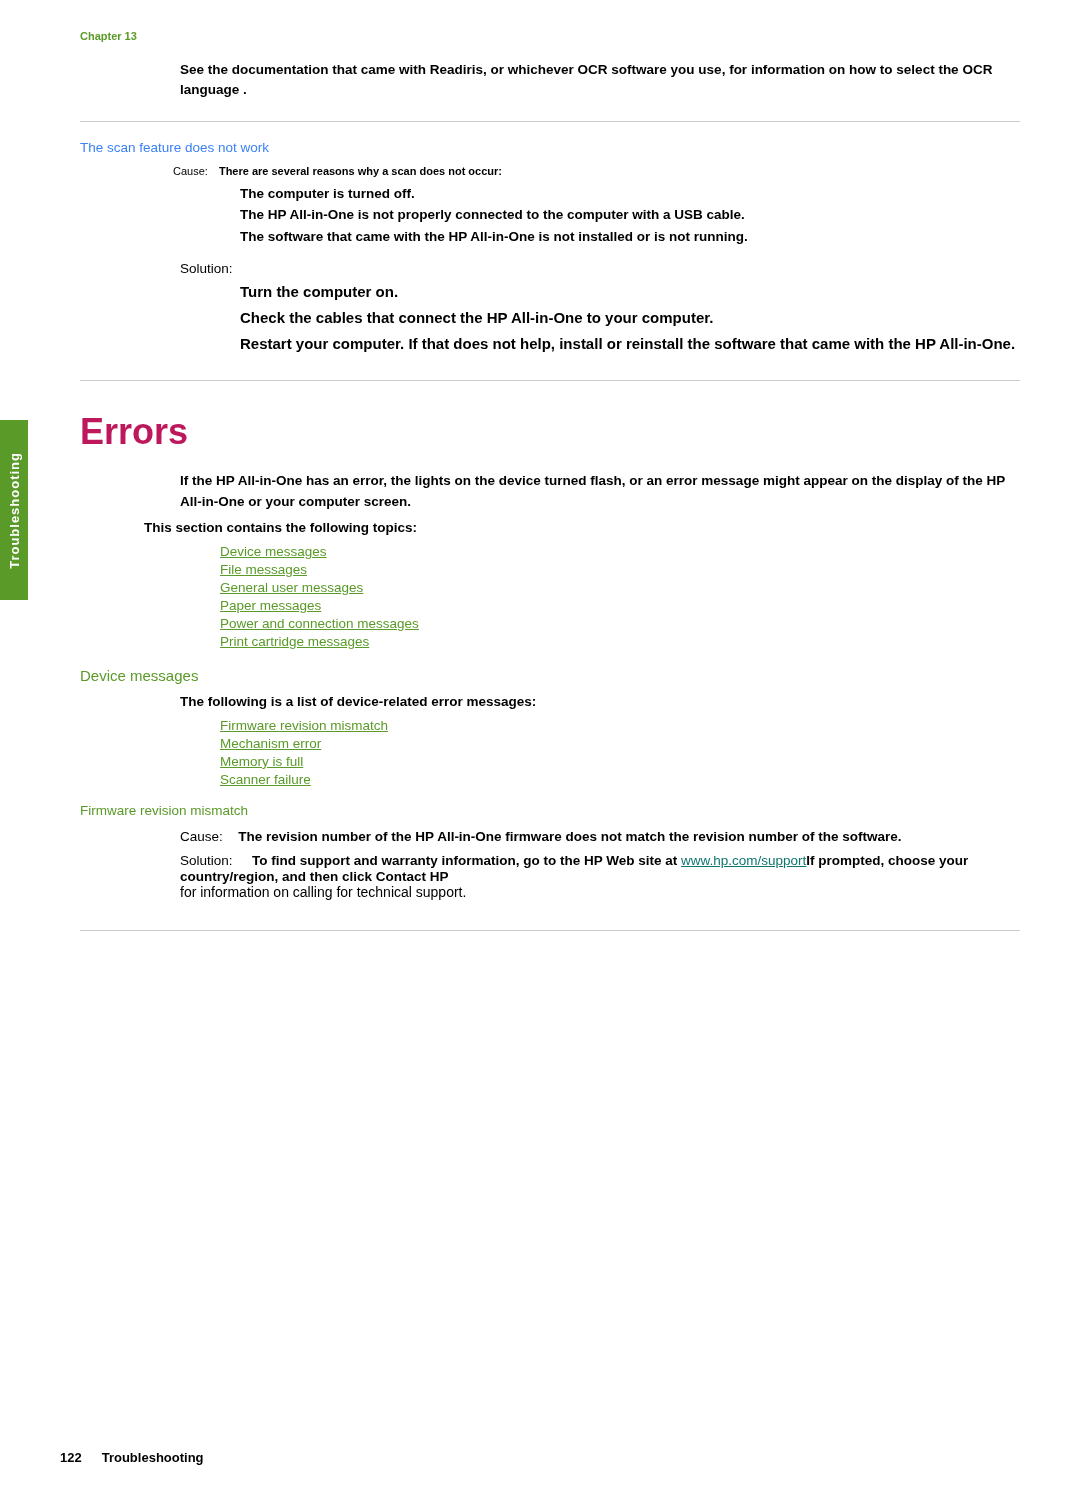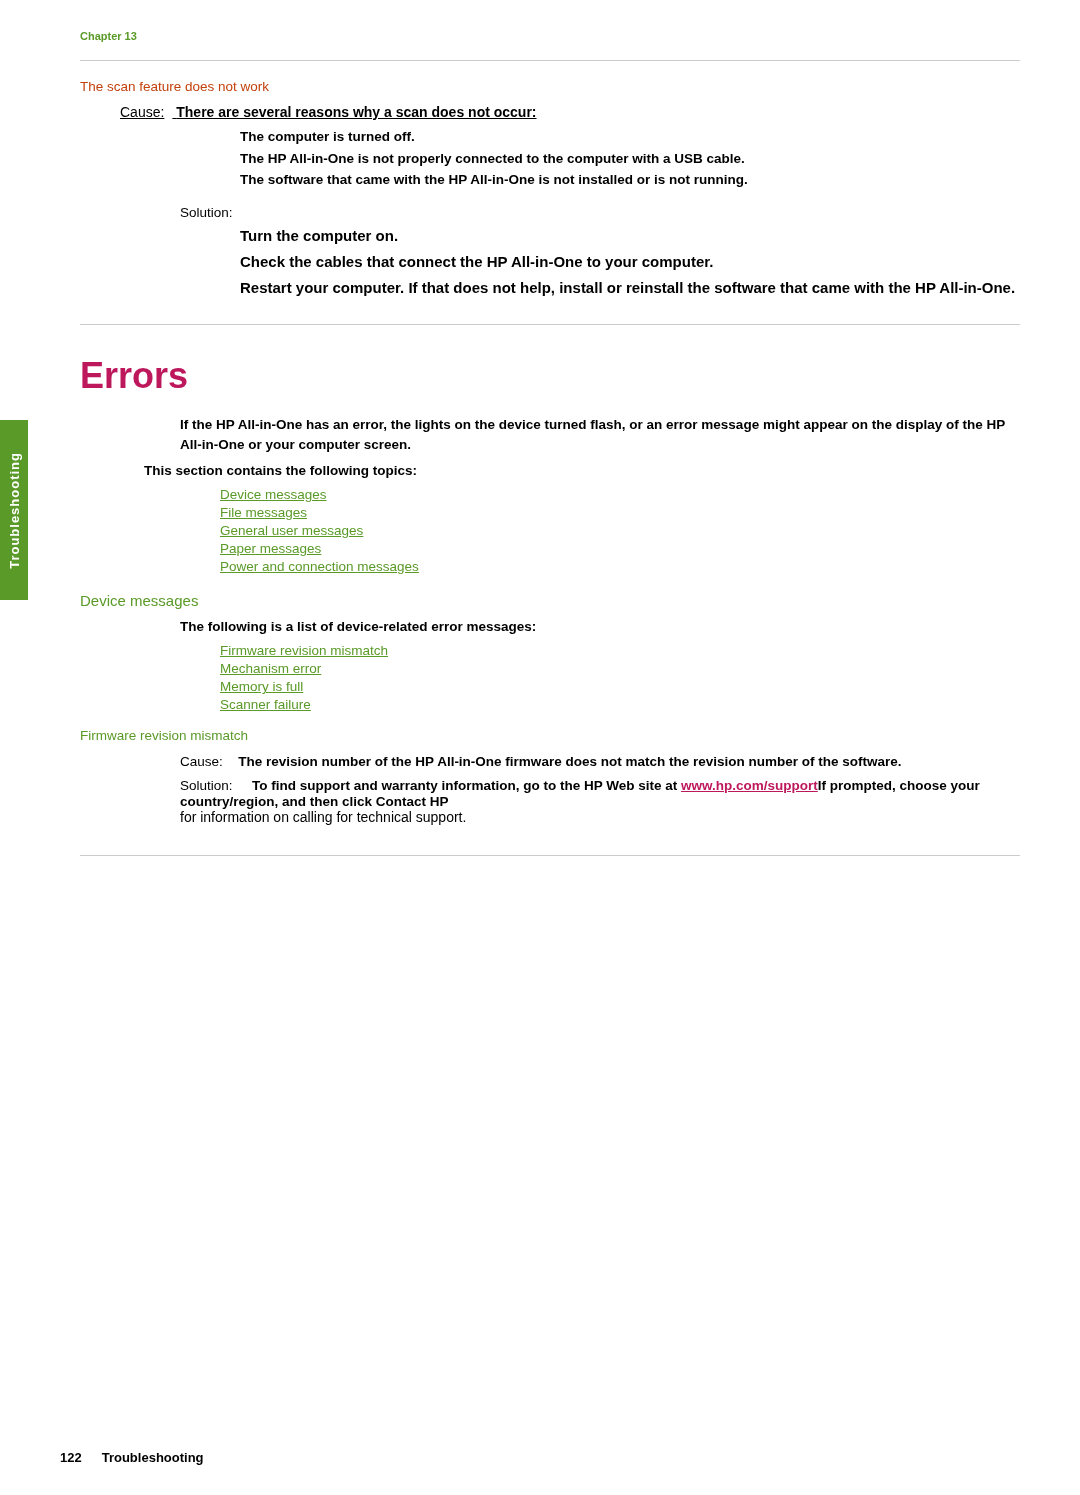--- a/index.html
+++ b/index.html
@@ -68,34 +68,33 @@
 
     
     .hr {
       border: none;
       border-top: 1px solid #ccc;
       margin: 18px 0;
     }
 
     
     .section-heading {
-      color: #c2410c;
+      color: #3b82f6;
       font-size: 13.5px;
       font-weight: normal;
       margin-bottom: 10px;
       margin-top: 5px;
     }
 
     
     .cause-label {
-      font-size: 14px;
-      font-weight: normal;
-      margin-left: 40px;
+      font-size: 11px;
+      font-weight: normal;
+      margin-left: 93px;
       margin-bottom: 6px;
-      text-decoration: underline;
     }
     .cause-label span.label {
       font-weight: normal;
       margin-right: 8px;
     }
     .cause-label span.value {
       font-weight: bold;
     }
 
     .solution-label {
@@ -265,20 +264,21 @@
 <div class="page-container">
 
   <div class="side-tab">
     <span class="side-tab-text">Troubleshooting</span>
   </div>
 
   <div class="main-content">
 
     <div class="chapter-header">Chapter 13</div>
 
+    <div class="intro-para">See the documentation that came with Readiris, or whichever OCR software you use, for information on how to select the OCR language .</div>
 
     <hr class="hr">
 
     <div class="section-heading">The scan feature does not work</div>
 
     <div class="cause-label">
       <span class="label">Cause:</span>
       <span class="value">There are several reasons why a scan does not occur:</span>
     </div>
 
@@ -298,20 +298,21 @@
 
     <div class="errors-intro">If the HP All-in-One has an error, the lights on the device turned flash, or an error message might appear on the display of the HP All-in-One or your computer screen.</div>
     <div class="errors-topics-label">This section contains the following topics:</div>
 
     <ul class="links-list">
       <li><a href="#">Device messages</a></li>
       <li><a href="#">File messages</a></li>
       <li><a href="#">General user messages</a></li>
       <li><a href="#">Paper messages</a></li>
       <li><a href="#">Power and connection messages</a></li>
+      <li><a href="#">Print cartridge messages</a></li>
     </ul>
 
     <div class="sub-section-heading">Device messages</div>
 
     <div class="following-label">The following is a list of device-related error messages:</div>
 
     <ul class="sub-links-list">
       <li><a href="#">Firmware revision mismatch</a></li>
       <li><a href="#">Mechanism error</a></li>
       <li><a href="#">Memory is full</a></li>
@@ -322,21 +323,21 @@
 
     <div class="cause-block">
       <span class="label">Cause:</span>
       <span style="display:inline;">&nbsp;&nbsp;</span>
       <span class="value">The revision number of the HP All-in-One firmware does not match the revision number of the software.</span>
     </div>
 
     <div class="solution-block">
       <span class="label">Solution:</span>
       <span style="display:inline;">&nbsp;&nbsp;&nbsp;</span>
-      <span class="value">To find support and warranty information, go to the HP Web site at </span><a class="value" href="#" style="color:#be185d; text-decoration:underline; font-weight:bold;">www.hp.com/support</a><span class="value">If prompted, choose your country/region, and then click Contact HP </span>
+      <span class="value">To find support and warranty information, go to the HP Web site at </span><a class="value" href="#" style="color:#0f766e; text-decoration:underline; font-weight:normal;">www.hp.com/support</a><span class="value">If prompted, choose your country/region, and then click Contact HP </span>
       <br>
       <span style="margin-left:0;">for information on calling for technical support.</span>
     </div>
 
     <hr class="hr" style="margin-top:30px;">
 
   </div>
 
   <div class="page-footer">
     <span class="page-number">122</span>

